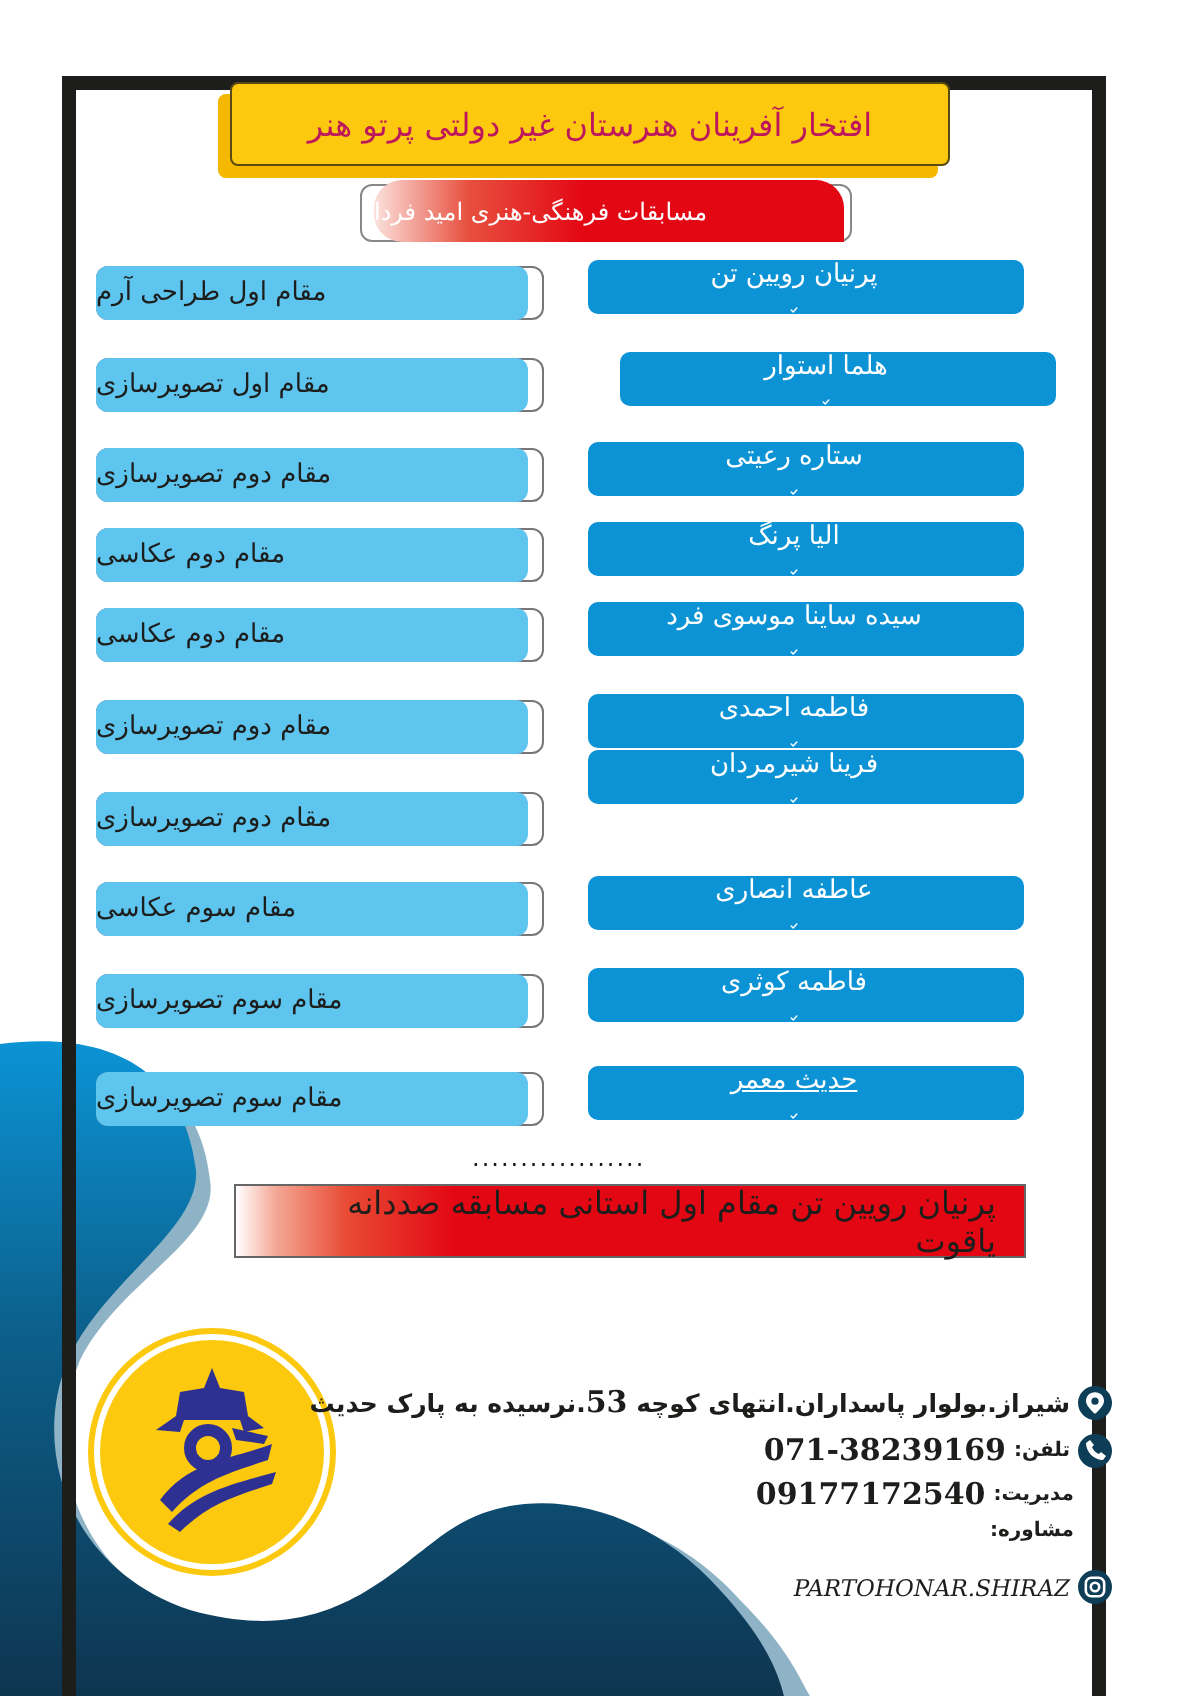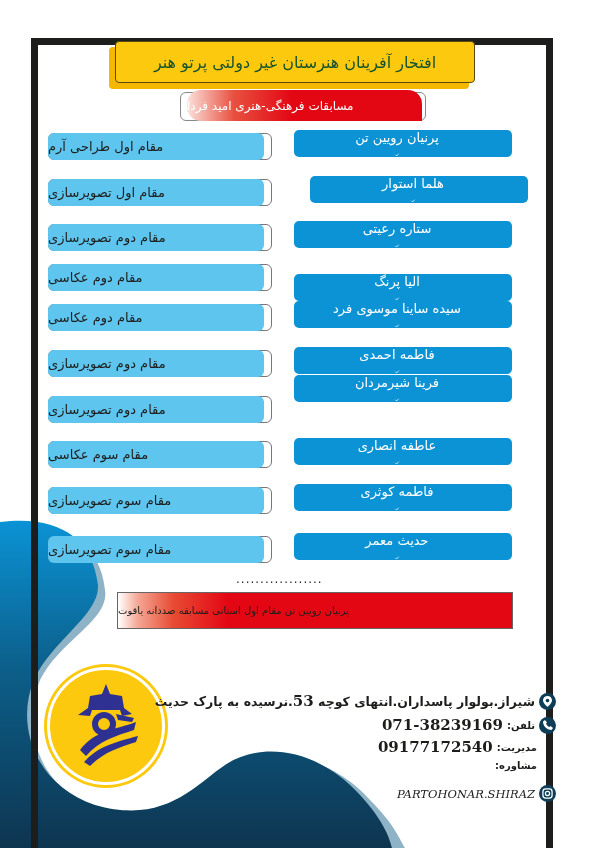--- a/index.html
+++ b/index.html
@@ -14,21 +14,21 @@
   }
   .wave-bg {
     position: absolute; left: 0; top: 0; width: 600px; height: 848px;
     pointer-events: none;
   }
   .title-box {
     position: absolute; left: 115px; top: 41px; width: 358px; height: 40px;
     background: #fcc90e; border: 1px solid #5a4a12; border-radius: 4px;
     box-shadow: -6px 6px 0 #f5b800;
     display: flex; align-items: center; justify-content: center;
-    direction: rtl; font-size: 16px; color: #14532d;
+    direction: rtl; font-size: 16px; color: #be185d;
   }
   .subtitle-wrap {
     position: absolute; left: 180px; top: 92px; width: 244px; height: 27px;
     border: 1px solid #888; border-radius: 6px;
   }
   .subtitle {
     position: absolute; left: 6px; top: -3px; width: 235px; height: 31px;
     background: linear-gradient(to right, #fbe1dc 0%, #e8503f 20%, #e30613 45%, #e30613 100%);
     border-radius: 14px 14px 0 14px;
     display: flex; align-items: center; justify-content: flex-end;
@@ -59,21 +59,21 @@
   }
   .dots {
     position: absolute; left: 236px; top: 572px; width: 110px;
     font-size: 12px; color: #1d1d1b; letter-spacing: 1px;
   }
   .banner {
     position: absolute; left: 117px; top: 592px; width: 396px; height: 37px;
     border: 1px solid #666; box-sizing: border-box;
     background: linear-gradient(to right, #ffffff 0%, #f4a896 5%, #e84b34 14%, #e30613 28%, #e30613 100%);
     display: flex; align-items: center; justify-content: flex-end;
-    padding-right: 14px; direction: rtl; color: #1d1d1b; font-size: 10px;
+    padding-right: 14px; direction: rtl; color: #1d1d1b; font-size: 16px; padding-left: 36px;
   }
   .contact { position: absolute; right: 44px; direction: rtl; display: flex; align-items: center; gap: 4px; color: #1d1d1b; }
   .icon-circle {
     width: 17px; height: 17px; border-radius: 50%; background: #0e3e57;
     display: inline-flex; align-items: center; justify-content: center;
   }
   .addr { top: 692px; font-size: 12.5px; font-weight: bold; }
   .addr .num { font-family: "DejaVu Serif", serif; font-size: 15px; }
   .phone-line { font-family: "DejaVu Serif", serif; font-weight: bold; font-size: 15px; }
   .lbl { font-size: 10px; font-weight: bold; }
@@ -146,21 +146,21 @@
       <span class="name">ستاره رعیتی</span>
       <svg class="check" viewBox="0 0 20 20">
         <path d="M3,10 L8,15 L17,5" fill="none" stroke="#fff" stroke-width="3.6" stroke-linecap="round" stroke-linejoin="round"></path>
       </svg>
     </div>
     <div class="rank-wrap" style="top: 264px;">
       <div class="rank-pill">
         <span>مقام دوم عکاسی</span>
       </div>
     </div>
-    <div class="name-pill" style="top: 274px; justify-content: flex-end;">
+    <div class="name-pill" style="top: 261px; justify-content: flex-end;">
       <span class="name">الیا پرنگ</span>
       <svg class="check" viewBox="0 0 20 20">
         <path d="M3,10 L8,15 L17,5" fill="none" stroke="#fff" stroke-width="3.6" stroke-linecap="round" stroke-linejoin="round"></path>
       </svg>
     </div>
     <div class="rank-wrap" style="top: 304px;">
       <div class="rank-pill">
         <span>مقام دوم عکاسی</span>
       </div>
     </div>
@@ -212,21 +212,21 @@
       <span class="name">فاطمه کوثری</span>
       <svg class="check" viewBox="0 0 20 20">
         <path d="M3,10 L8,15 L17,5" fill="none" stroke="#fff" stroke-width="3.6" stroke-linecap="round" stroke-linejoin="round"></path>
       </svg>
     </div>
     <div class="rank-wrap" style="top: 536px;">
       <div class="rank-pill">
         <span>مقام سوم تصویرسازی</span>
       </div>
     </div>
-    <div class="name-pill" style="top: 533px;">
+    <div class="name-pill" style="top: 533px; text-decoration: underline;">
       <span class="name">حدیث معمر</span>
       <svg class="check" viewBox="0 0 20 20">
         <path d="M3,10 L8,15 L17,5" fill="none" stroke="#fff" stroke-width="3.6" stroke-linecap="round" stroke-linejoin="round"></path>
       </svg>
     </div>
   </div>
 
 <div class="dots">..................</div>
 
 <div class="banner">

